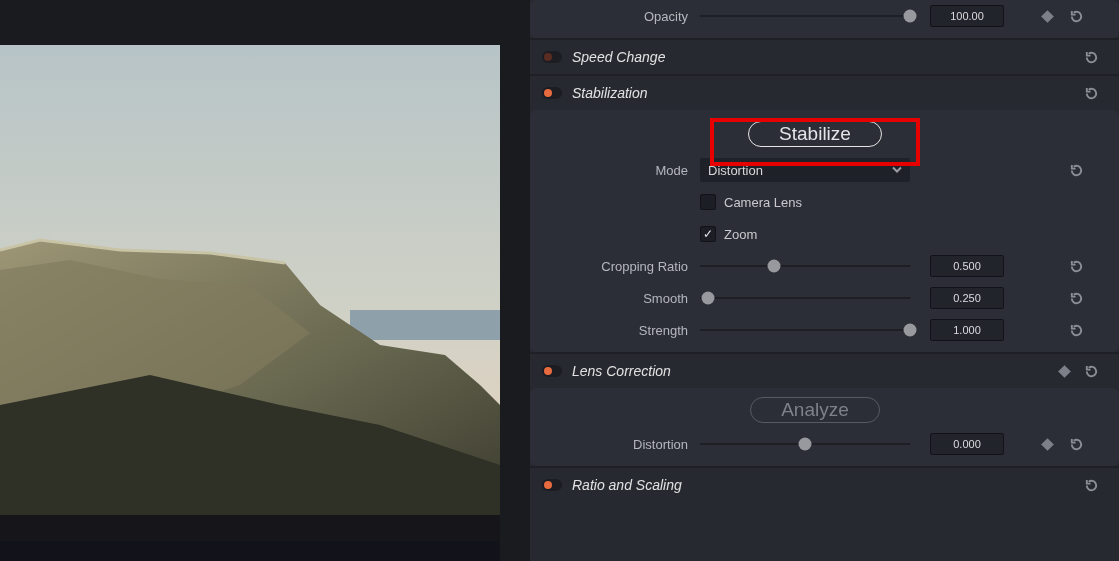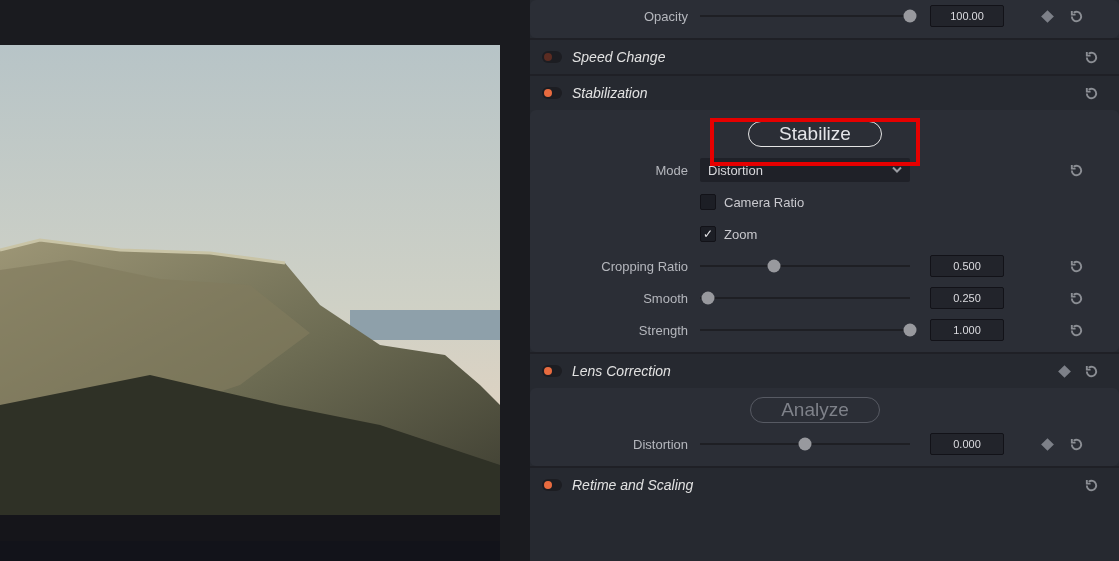--- a/index.html
+++ b/index.html
@@ -176,21 +176,21 @@
                 <path d="M3 2v4h4"></path>
               </svg>
             </div>
         </div>
       </div>
 
       <div class="row">
         <div class="row-label"></div>
         <div class="row-mid">
           <div class="checkbox"></div>
-          <span class="check-label">Camera Ratio</span>
+          <span class="check-label">Camera Lens</span>
         </div>
         <div class="row-val"></div>
         <div class="row-end"></div>
       </div>
 
       <div class="row">
         <div class="row-label"></div>
         <div class="row-mid">
           <div class="checkbox checked"></div>
           <span class="check-label">Zoom</span>
@@ -311,21 +311,21 @@
         </div>
       </div>
     </div>
   </div>
 
   <div class="divider"></div>
 
   <div class="section">
     <div class="section-header">
       <div class="toggle-dot on"></div>
-      <div class="section-title">Retime and Scaling</div>
+      <div class="section-title">Ratio and Scaling</div>
       <div class="section-right">
         <div class="reset-icon">
             <svg viewBox="0 0 16 16">
               <path d="M3 8a5 5 0 1 0 2-4"></path>
               <path d="M3 2v4h4"></path>
             </svg>
           </div>
       </div>
     </div>
   </div>

